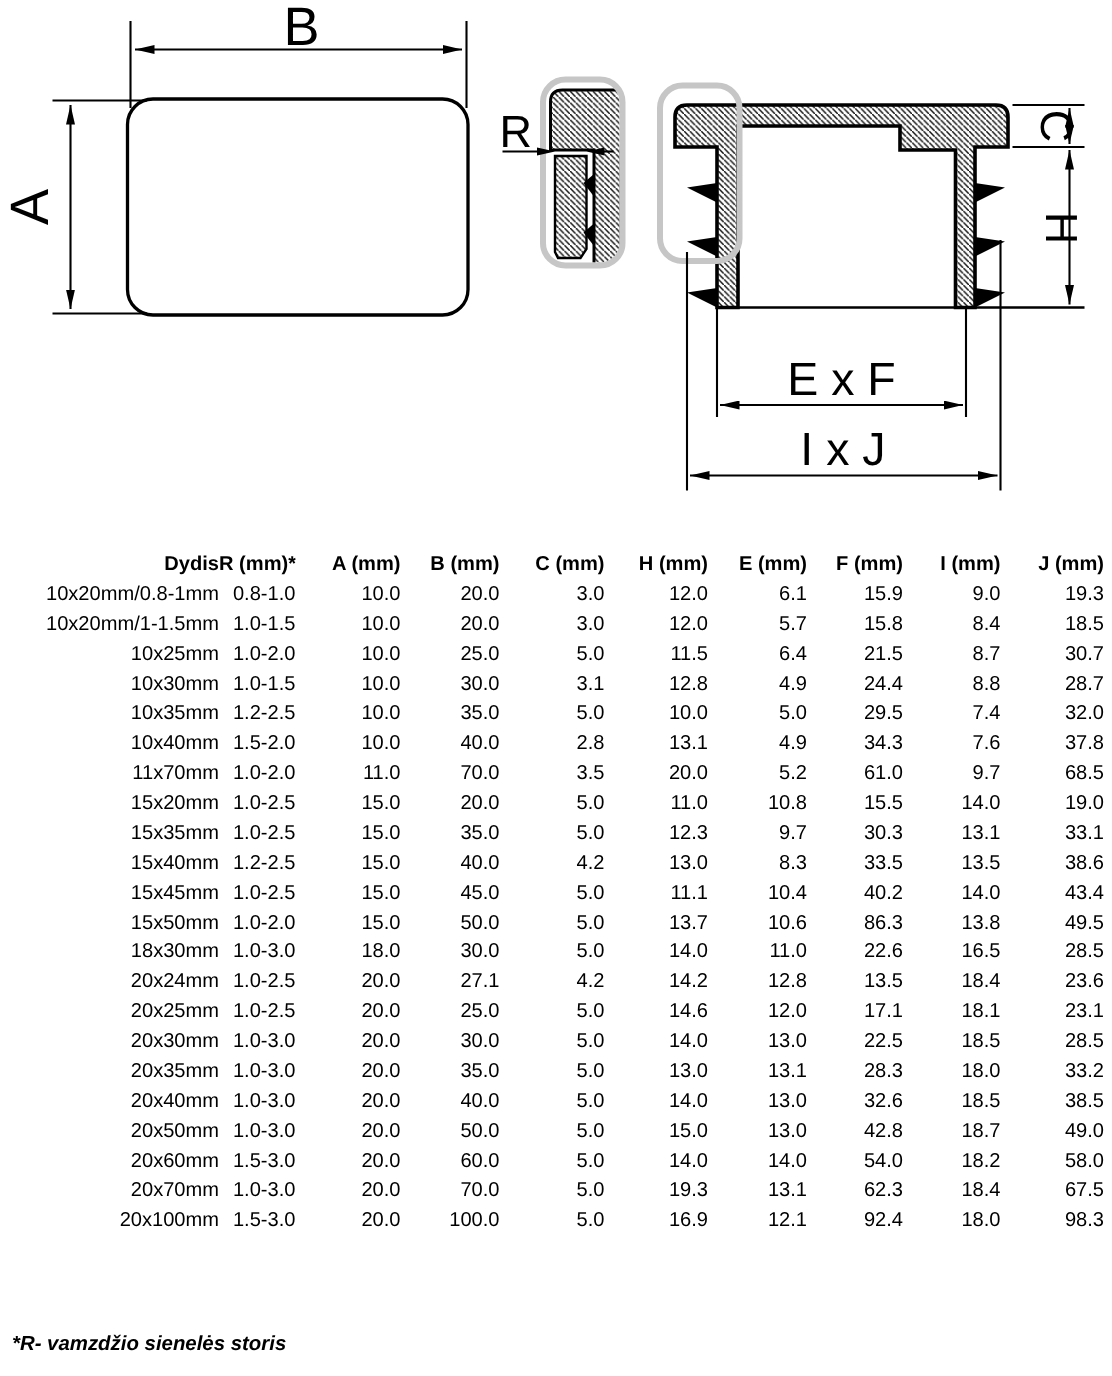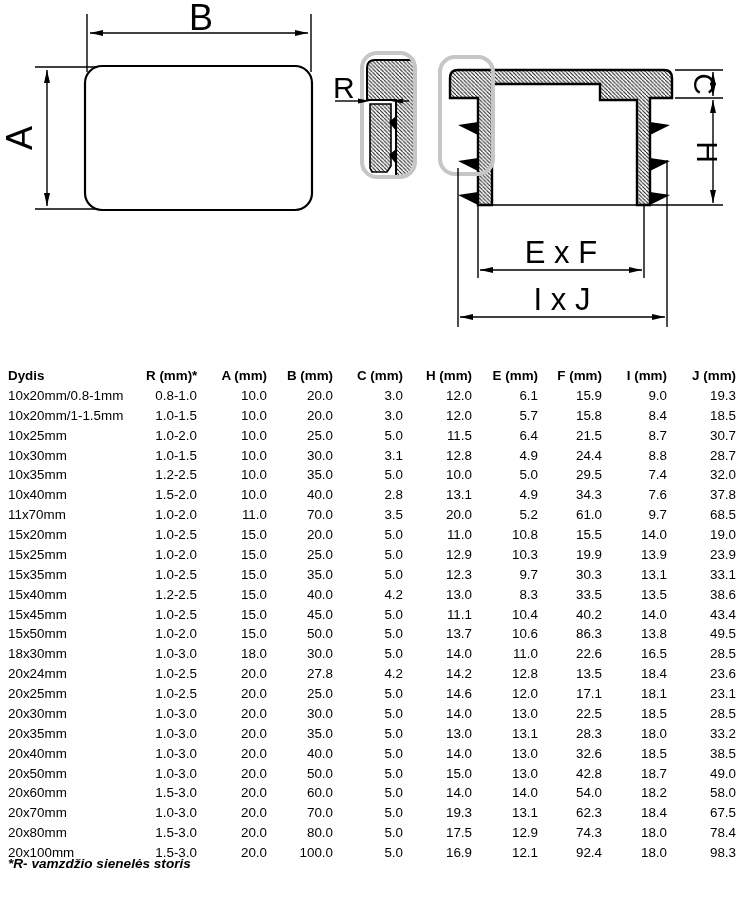--- a/index.html
+++ b/index.html
@@ -5,22 +5,22 @@
   html,body{margin:0;padding:0;background:#ffffff;}
   body{width:741px;height:917px;position:relative;overflow:hidden;
        font-family:"Liberation Sans",sans-serif;color:#000;}
   #drawing{position:absolute;left:0;top:0;}
   .dim-text{font-family:"Liberation Sans",sans-serif;fill:#000;}
   #spec-table{position:absolute;left:8px;top:366px;width:728px;
       border-collapse:collapse;table-layout:fixed;font-size:13.4px;}
   #spec-table td,#spec-table th{padding:0;margin:0;height:19.88px;line-height:19.88px;
       white-space:nowrap;overflow:hidden;font-weight:normal;text-align:right;vertical-align:middle;}
   #spec-table th{font-weight:bold;}
-  #spec-table td:first-child,#spec-table th:first-child{text-align:left;}
-  #footnote{position:absolute;left:8px;top:856px;font-size:13.6px;
+  #spec-table td:first-child,#spec-table th:first-child{text-align:right;}
+  #footnote{position:absolute;left:8px;top:888px;font-size:13.6px;
       font-weight:bold;font-style:italic;}
 </style>
 </head>
 <body>
 
 <svg id="drawing" width="741" height="360" viewBox="0 0 741 360" xmlns="http://www.w3.org/2000/svg">
   <defs>
     <marker id="arr" viewBox="0 0 13 6" refX="13" refY="3" markerWidth="13" markerHeight="6" markerUnits="userSpaceOnUse" orient="auto-start-reverse">
       <path d="M0,0 L13,3 L0,6 Z" fill="#000"></path>
     </marker>
@@ -218,32 +218,20 @@
         <td>15.0</td>
         <td>20.0</td>
         <td>5.0</td>
         <td>11.0</td>
         <td>10.8</td>
         <td>15.5</td>
         <td>14.0</td>
         <td>19.0</td>
       </tr>
       <tr>
-        <td>15x25mm</td>
-        <td>1.0-2.0</td>
-        <td>15.0</td>
-        <td>25.0</td>
-        <td>5.0</td>
-        <td>12.9</td>
-        <td>10.3</td>
-        <td>19.9</td>
-        <td>13.9</td>
-        <td>23.9</td>
-      </tr>
-      <tr>
         <td>15x35mm</td>
         <td>1.0-2.5</td>
         <td>15.0</td>
         <td>35.0</td>
         <td>5.0</td>
         <td>12.3</td>
         <td>9.7</td>
         <td>30.3</td>
         <td>13.1</td>
         <td>33.1</td>
@@ -293,21 +281,21 @@
         <td>14.0</td>
         <td>11.0</td>
         <td>22.6</td>
         <td>16.5</td>
         <td>28.5</td>
       </tr>
       <tr>
         <td>20x24mm</td>
         <td>1.0-2.5</td>
         <td>20.0</td>
-        <td>27.8</td>
+        <td>27.1</td>
         <td>4.2</td>
         <td>14.2</td>
         <td>12.8</td>
         <td>13.5</td>
         <td>18.4</td>
         <td>23.6</td>
       </tr>
       <tr>
         <td>20x25mm</td>
         <td>1.0-2.5</td>
@@ -386,32 +374,20 @@
         <td>20.0</td>
         <td>70.0</td>
         <td>5.0</td>
         <td>19.3</td>
         <td>13.1</td>
         <td>62.3</td>
         <td>18.4</td>
         <td>67.5</td>
       </tr>
       <tr>
-        <td>20x80mm</td>
-        <td>1.5-3.0</td>
-        <td>20.0</td>
-        <td>80.0</td>
-        <td>5.0</td>
-        <td>17.5</td>
-        <td>12.9</td>
-        <td>74.3</td>
-        <td>18.0</td>
-        <td>78.4</td>
-      </tr>
-      <tr>
         <td>20x100mm</td>
         <td>1.5-3.0</td>
         <td>20.0</td>
         <td>100.0</td>
         <td>5.0</td>
         <td>16.9</td>
         <td>12.1</td>
         <td>92.4</td>
         <td>18.0</td>
         <td>98.3</td>

